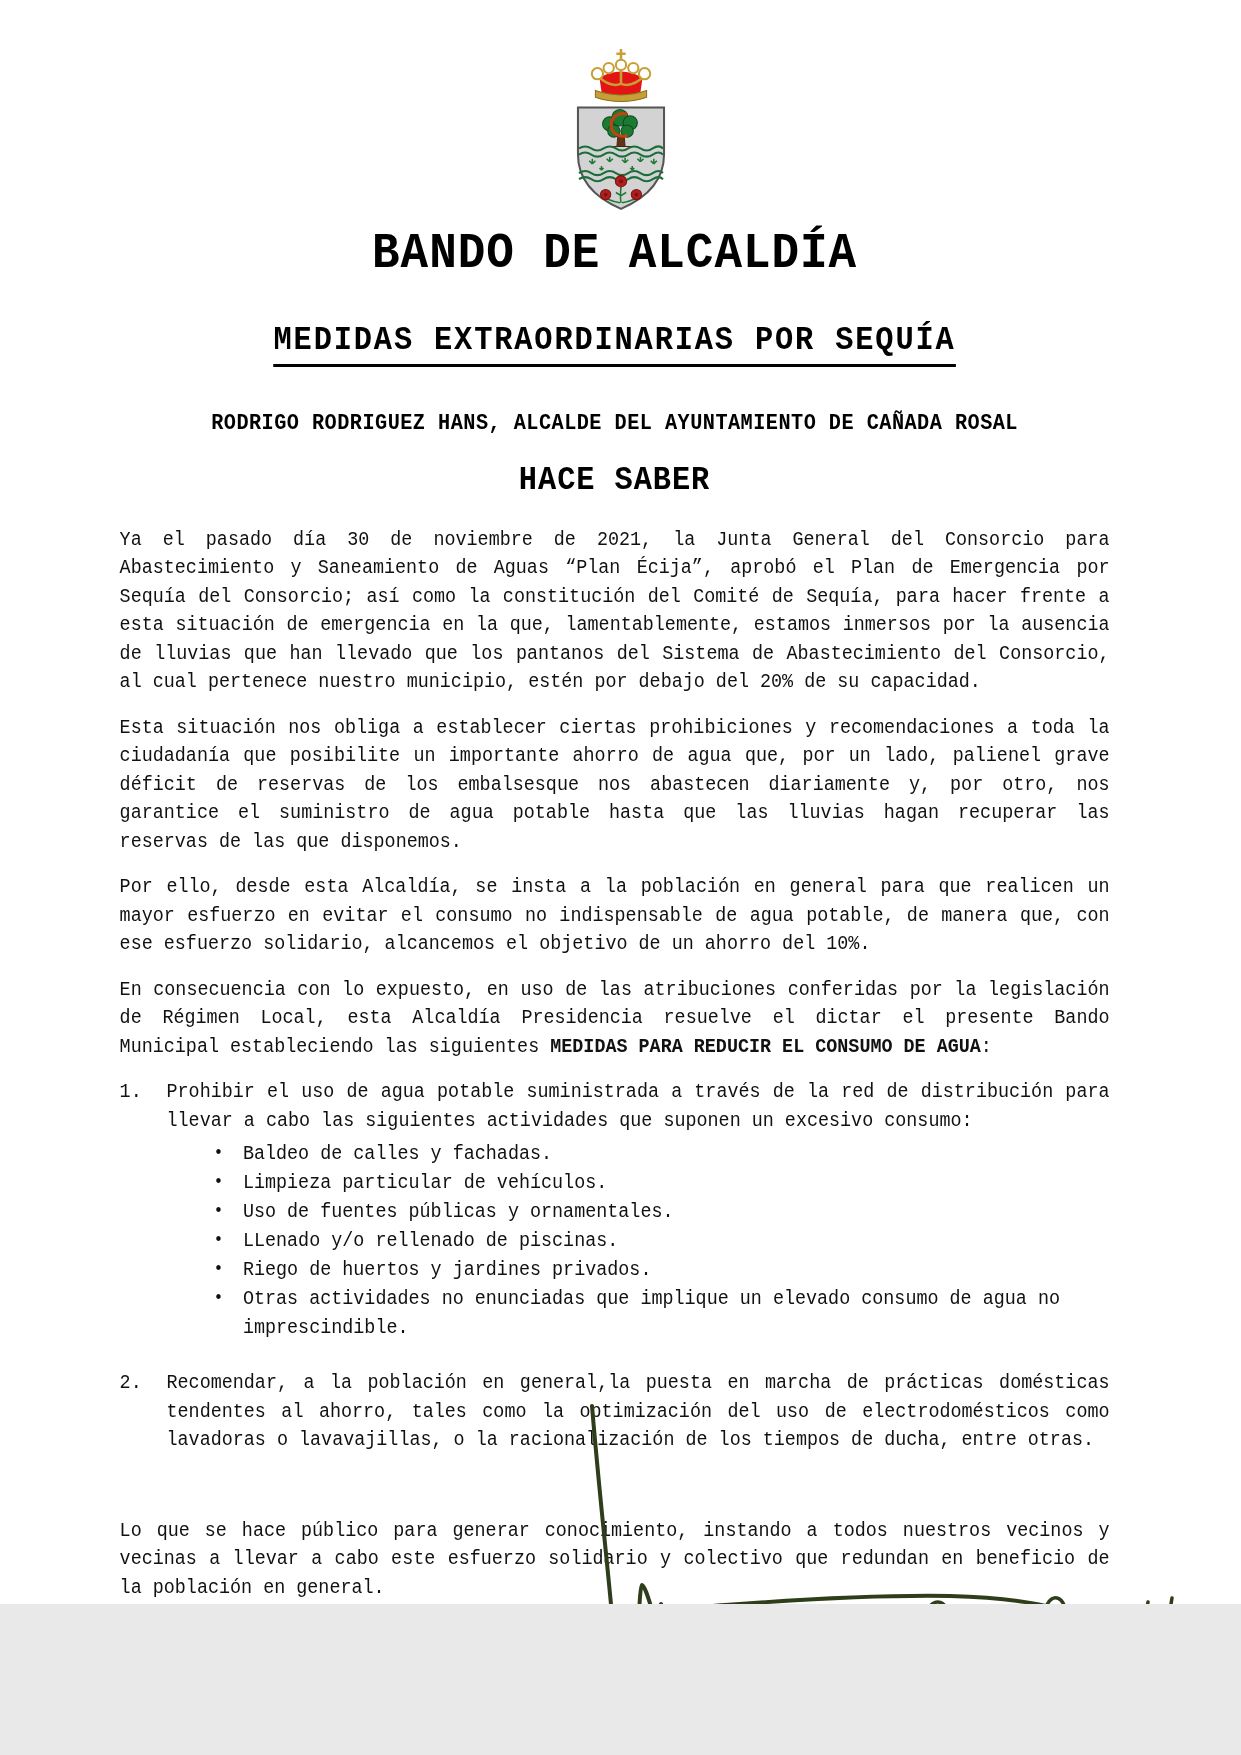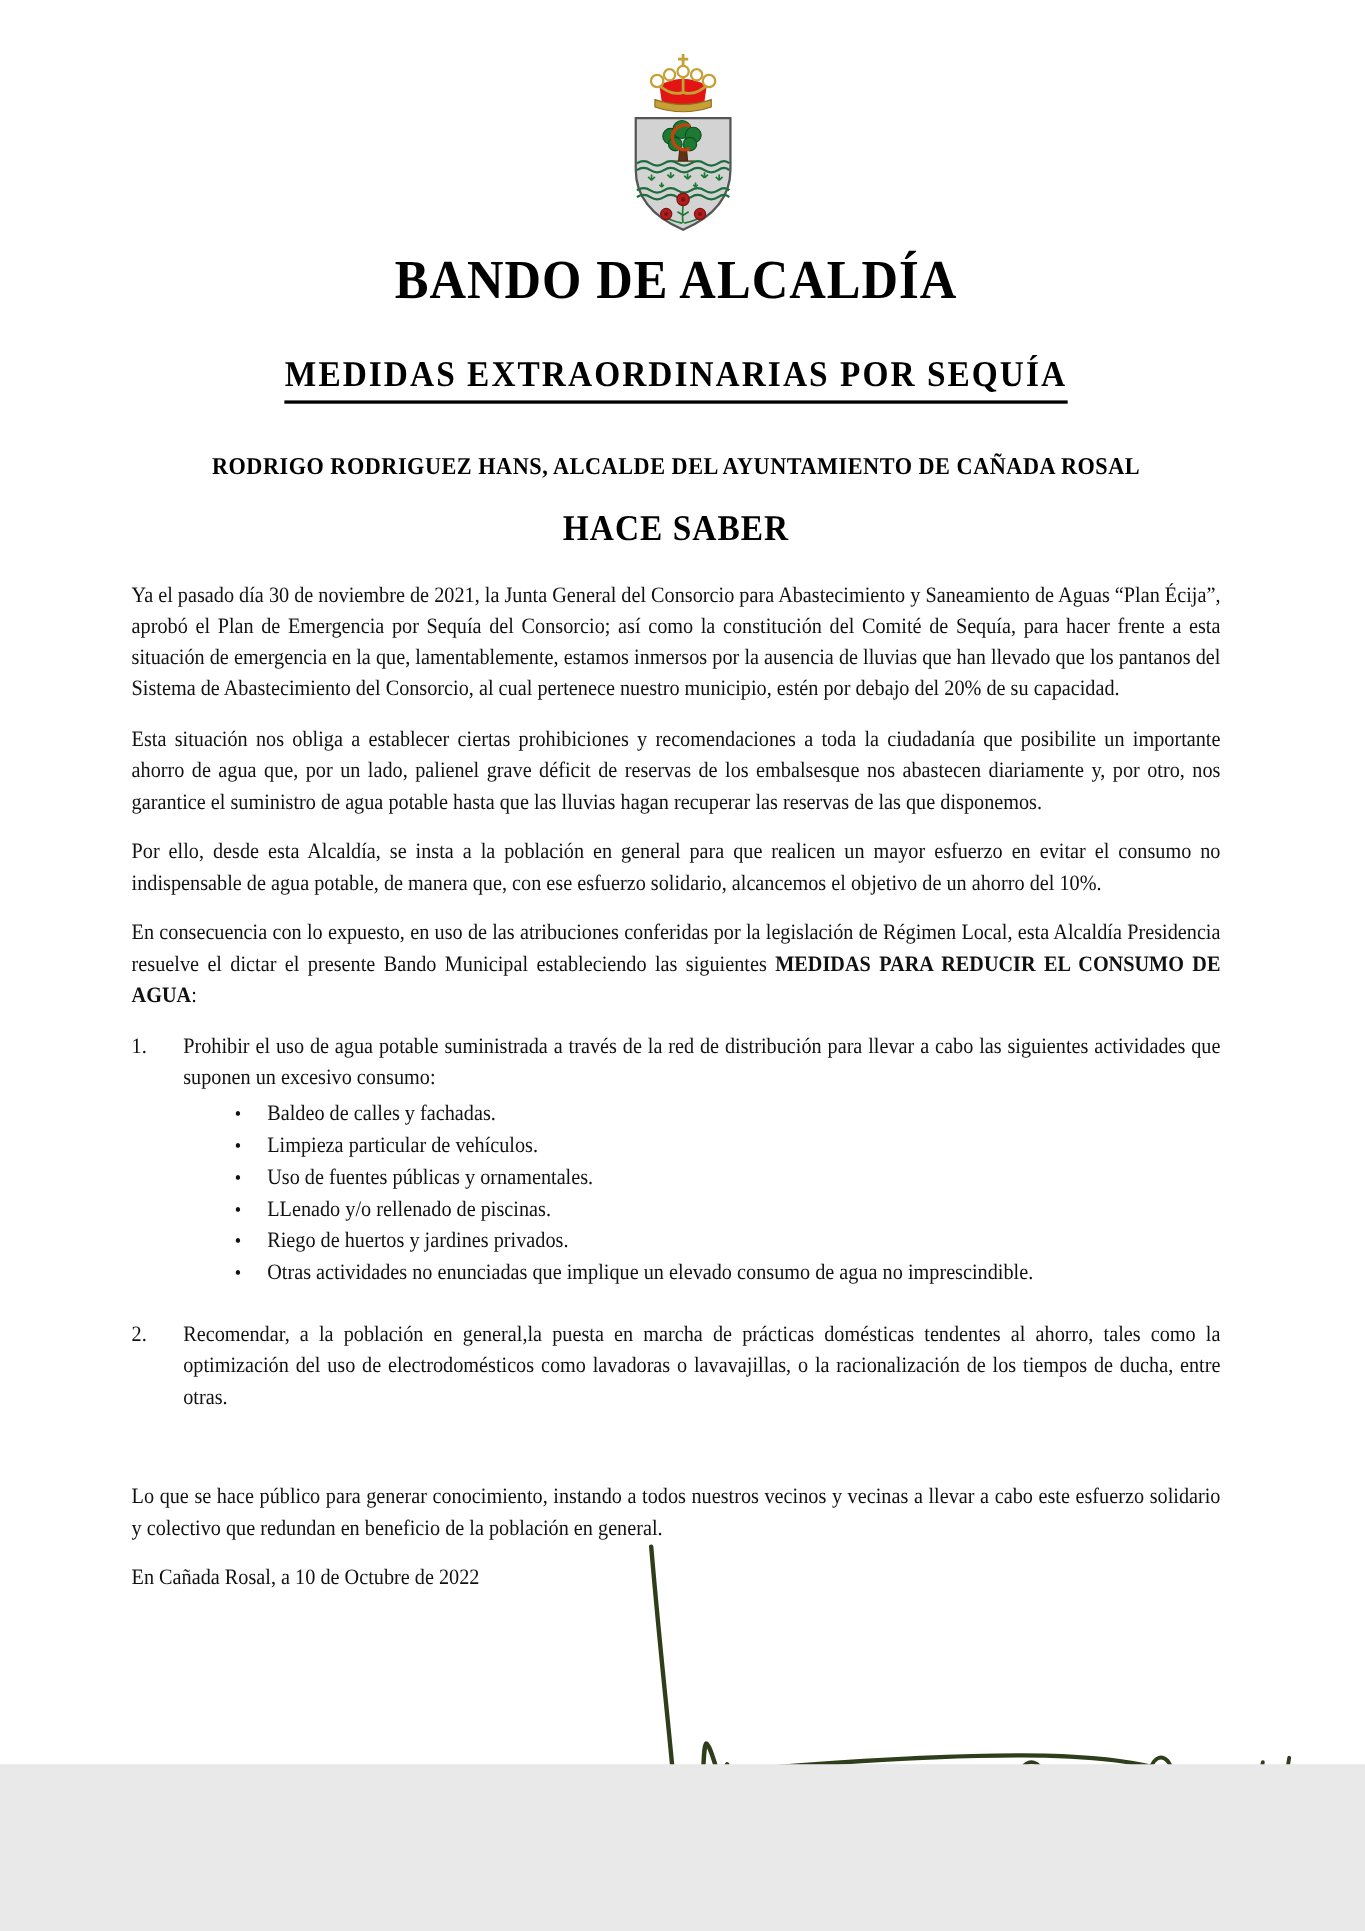--- a/index.html
+++ b/index.html
@@ -2,21 +2,21 @@
 <html><head>
 <meta charset="utf-8">
 <style>
   html,body{margin:0;padding:0;background:#e9e9e9;}
   .page{
     position:relative;
     width:1241px;height:1604px;
     margin:0 auto;
     background:#ffffff;
     overflow:hidden;
-    font-family:Liberation Serif, serif;
+    font-family:Liberation Mono, monospace;
     color:#111;
   }
   
   .scalewrap{
     position:absolute;top:0;left:0;
     width:1349px;
     transform:scaleX(0.92);
     transform-origin:top left;
     padding:228px 143px 0 130px;
     box-sizing:border-box;

